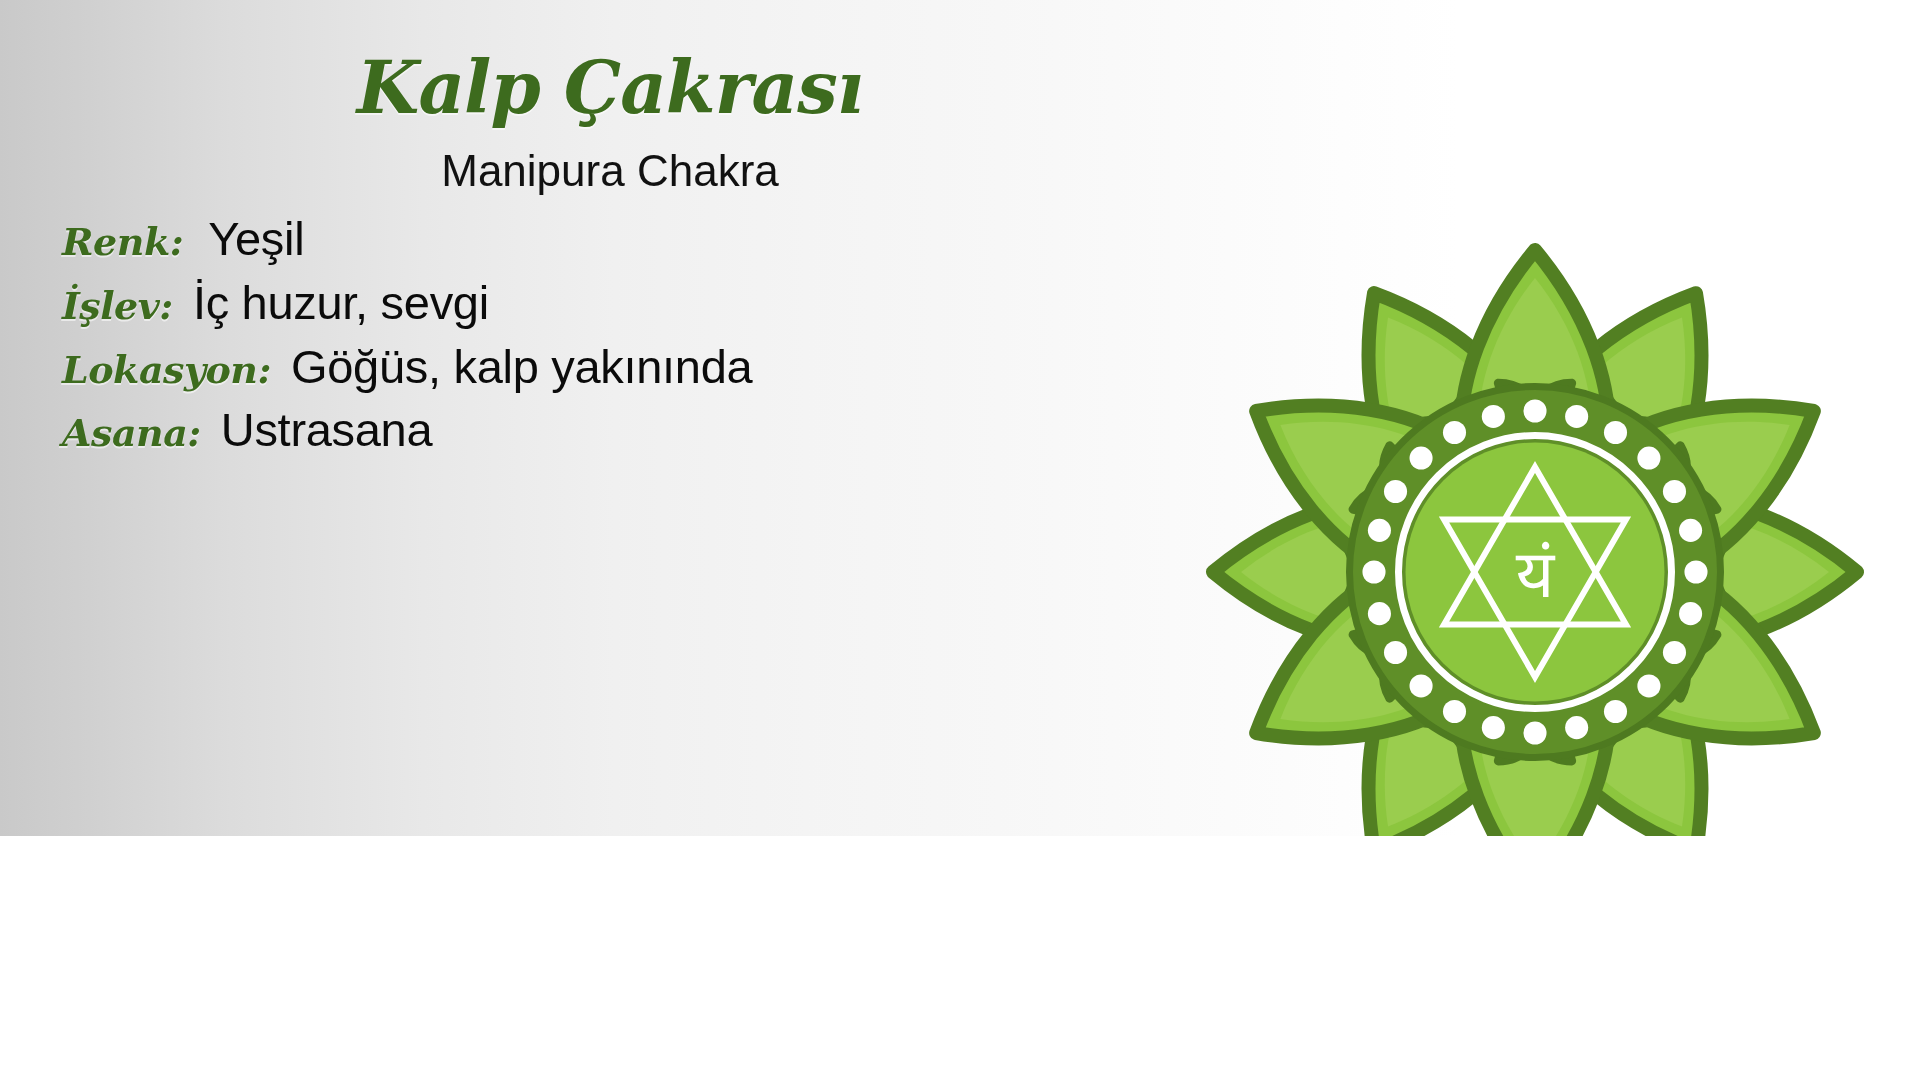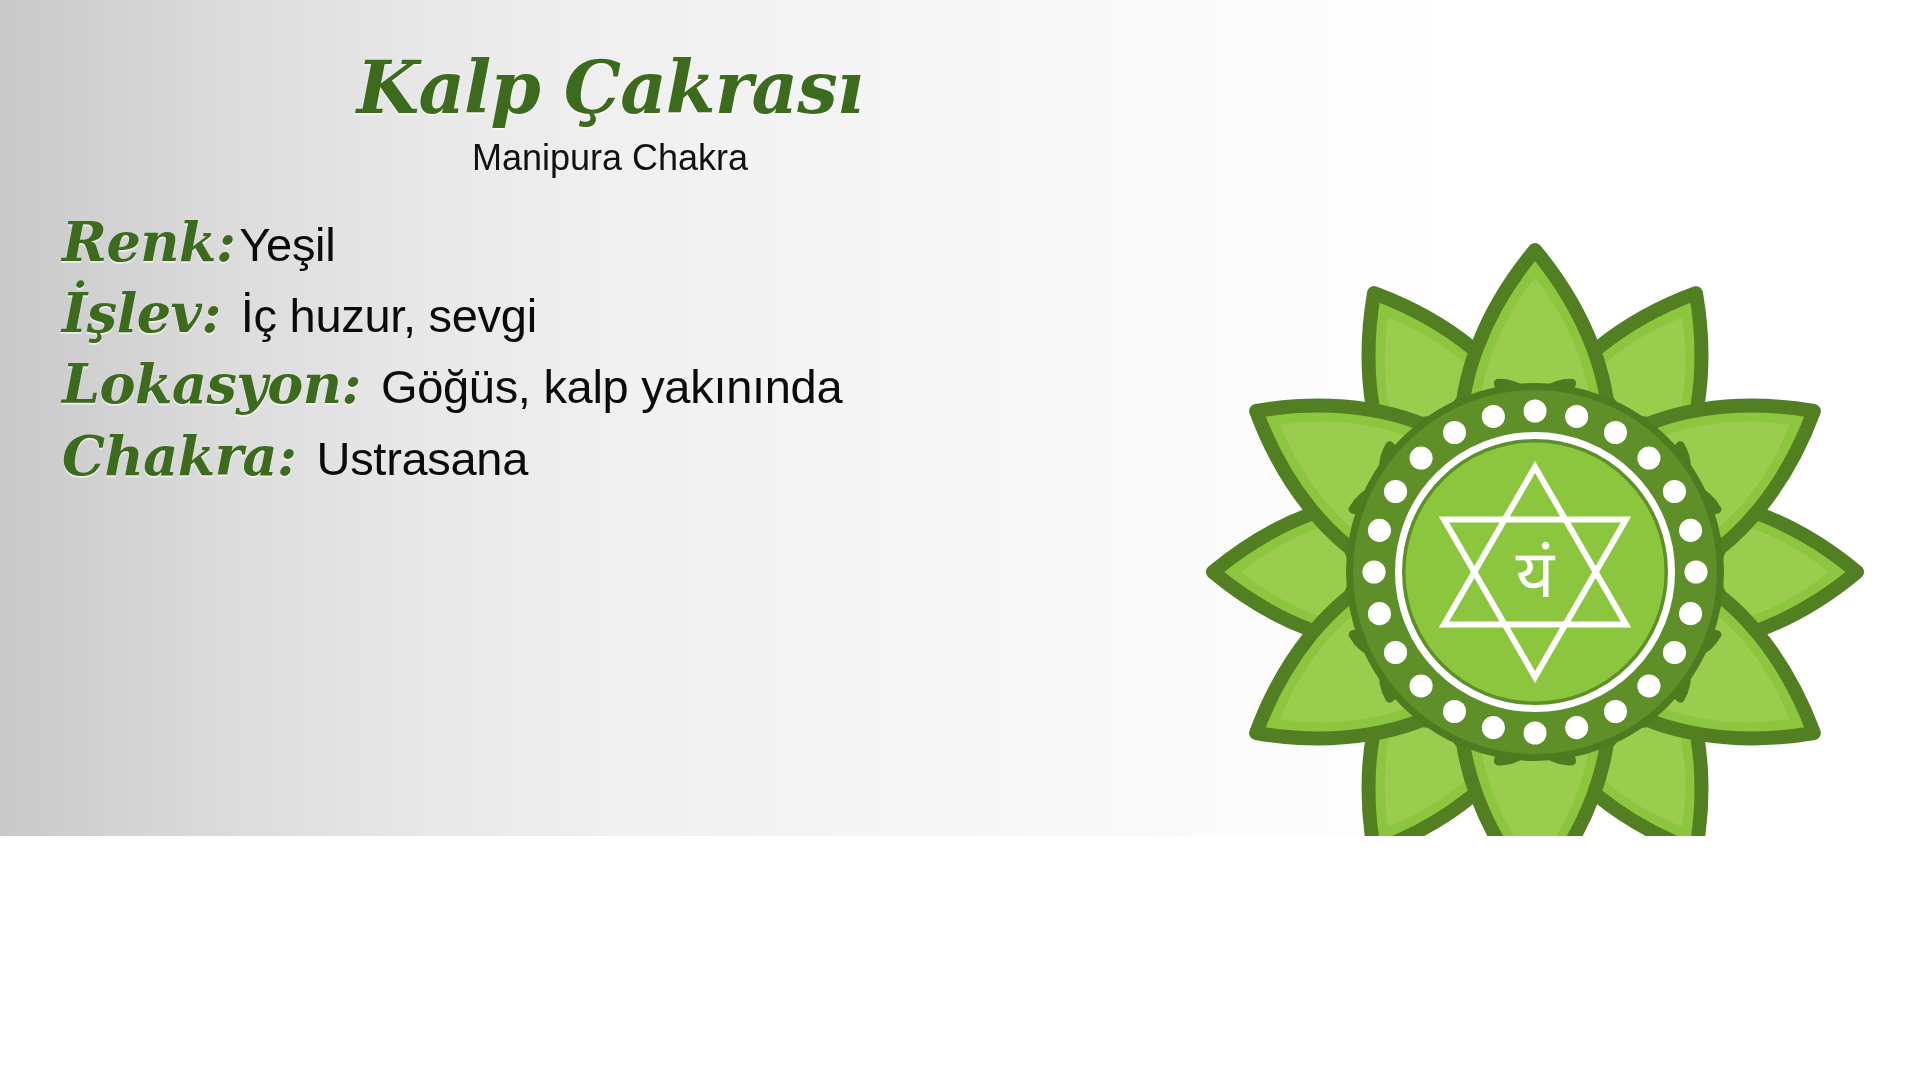--- a/index.html
+++ b/index.html
@@ -46,24 +46,24 @@
     font-style: italic;
     font-weight: 700;
     font-size: 72px;
     line-height: 1.0;
     letter-spacing: -1px;
     color: #3d6b1e;
     white-space: nowrap;
     text-shadow: 0 2px 0 rgba(255,255,255,0.55);
   }
   .subtitle {
-    margin-top: 16px;
+    margin-top: 25px;
     font-family: "Liberation Sans", sans-serif;
     font-weight: 400;
-    font-size: 36px;
+    font-size: 44px;
     line-height: 1.0;
     color: #111111;
     white-space: nowrap;
   }
 
   
   .attr-list {
     position: absolute;
     left: 62px;
     top: 214px;
@@ -72,31 +72,31 @@
   .attr-row {
     display: block;
     white-space: nowrap;
     margin-bottom: 14px;
     line-height: 1.06;
   }
   .attr-label {
     font-family: "DejaVu Serif", "Liberation Serif", serif;
     font-style: italic;
     font-weight: 700;
-    font-size: 54px;
+    font-size: 38px;
     color: #3d6b1e;
     letter-spacing: -0.5px;
     text-shadow: 0 2px 0 rgba(255,255,255,0.55);
   }
   .attr-value {
     font-family: "Liberation Sans", sans-serif;
     font-weight: 400;
     font-size: 47px;
     color: #0b0b0b;
-    margin-left: 4px;
+    margin-left: 25px;
     letter-spacing: -0.3px;
   }
   .attr-row.gap-wide .attr-value { margin-left: 20px; }
 
   
   .chakra-wrap {
     position: absolute;
     left: 1185px;
     top: 222px;
     width: 700px;
@@ -124,21 +124,21 @@
     <div class="attr-row gap-wide">
       <span class="attr-label">İşlev:</span><span class="attr-value">İç huzur, sevgi</span>
     </div>
 
     <div class="attr-row gap-wide">
       <span class="attr-label">Lokasyon:</span><span class="attr-value">Göğüs, kalp yakınında</span>
     </div>
 
 
     <div class="attr-row gap-wide">
-      <span class="attr-label">Chakra:</span><span class="attr-value">Ustrasana</span>
+      <span class="attr-label">Asana:</span><span class="attr-value">Ustrasana</span>
     </div>
 
   </div>
 
   <div class="chakra-wrap">
     <svg viewBox="0 0 400 400" xmlns="http://www.w3.org/2000/svg">
       <defs>
 
         <g id="petal">
           <path d="M200,30

